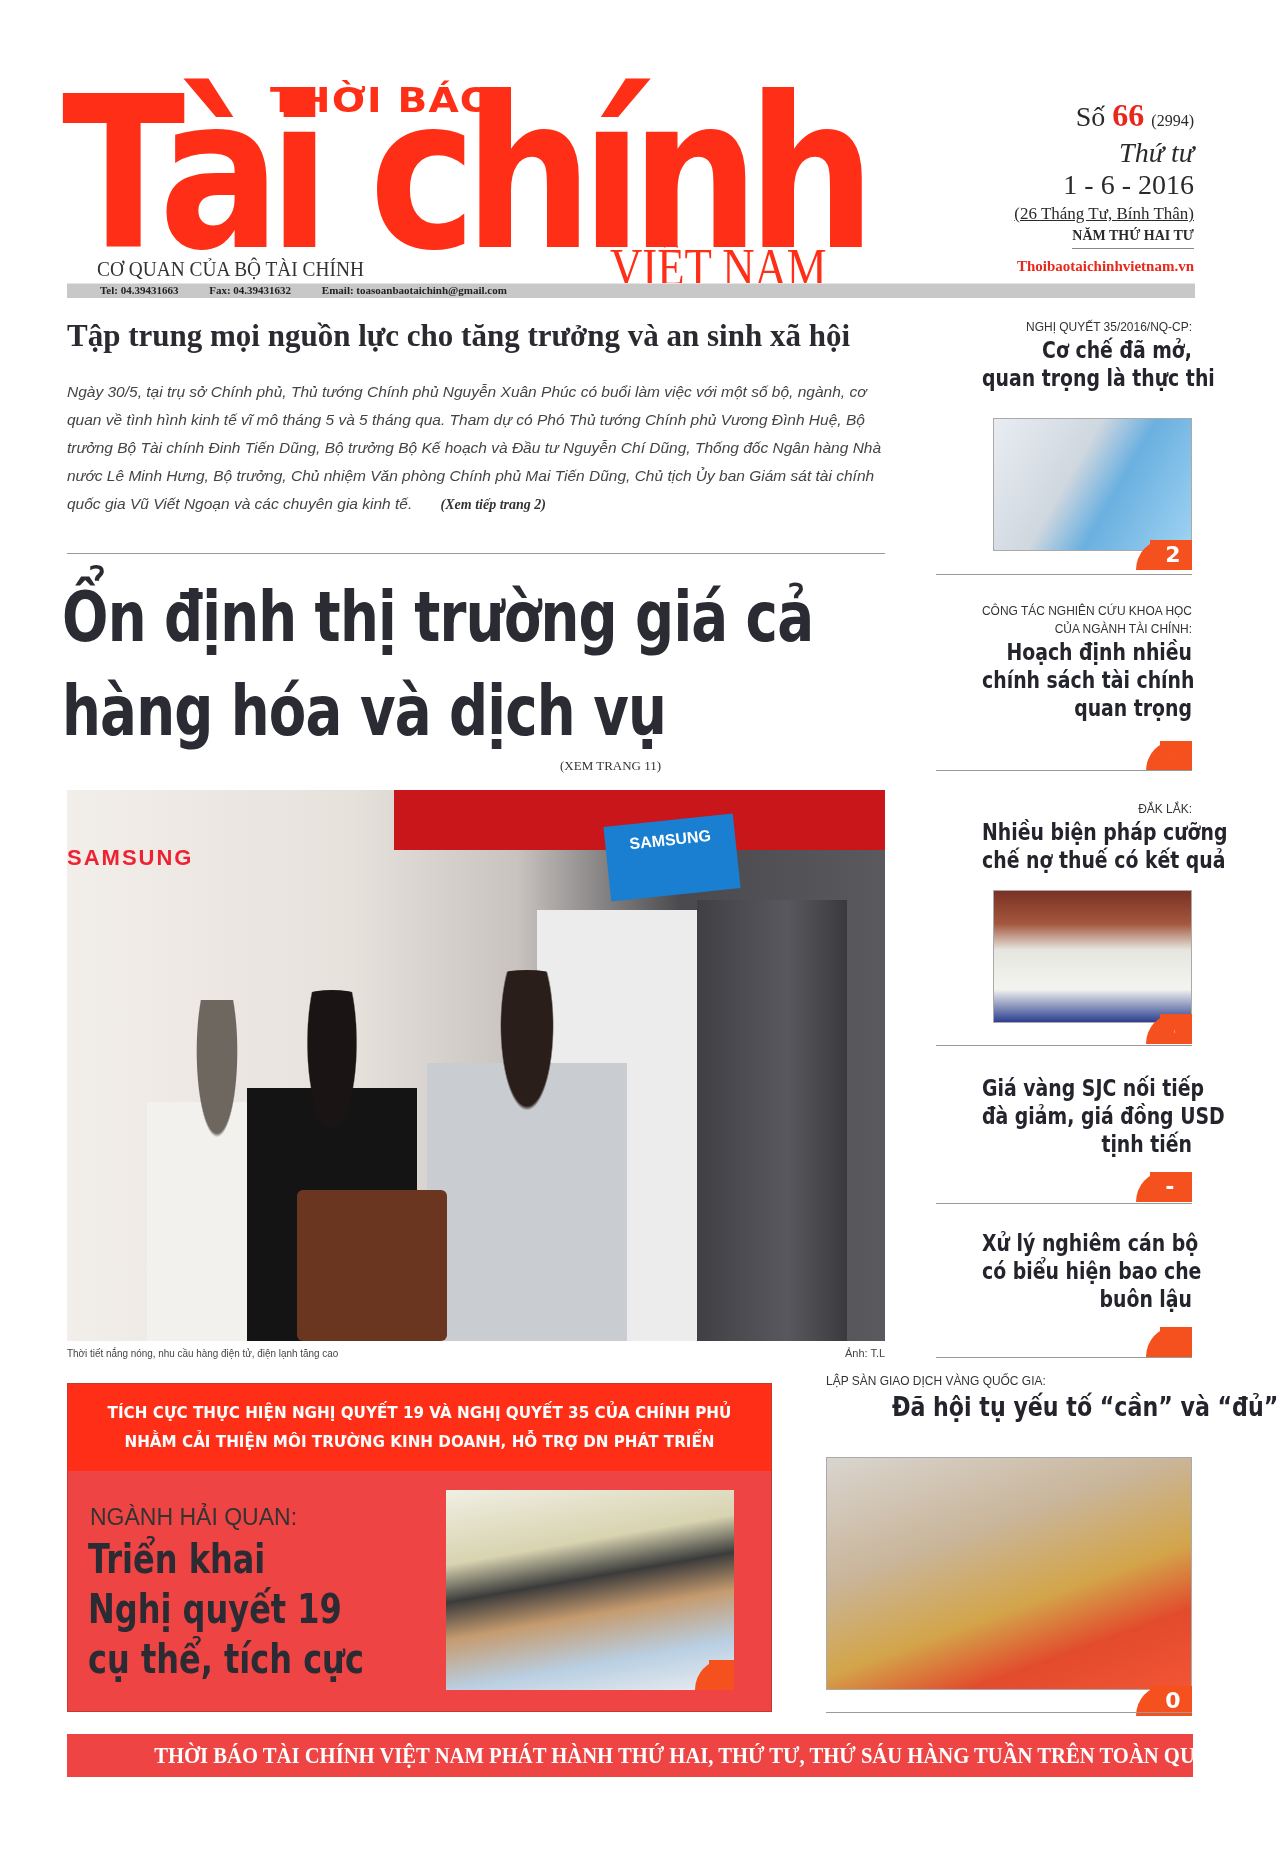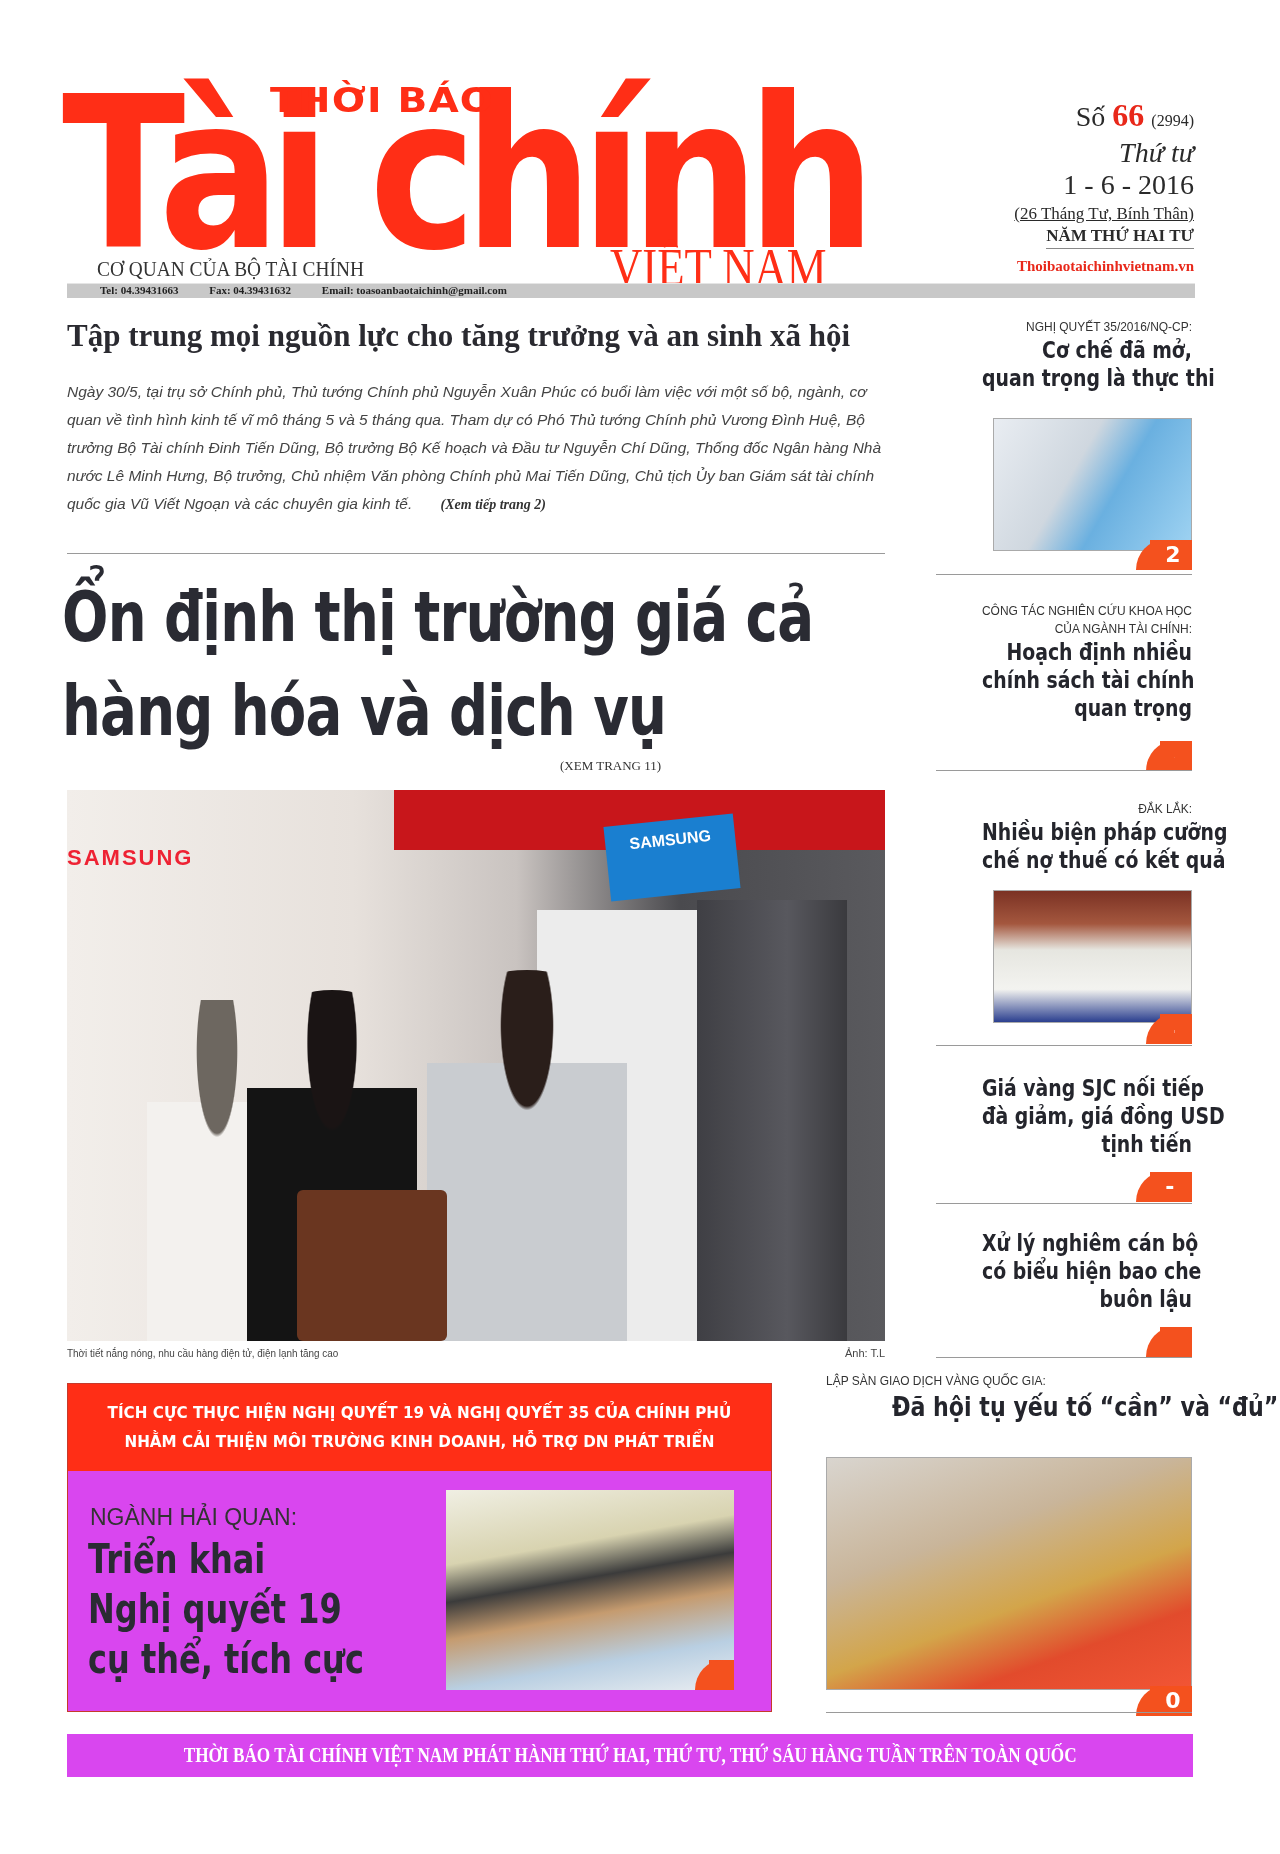--- a/index.html
+++ b/index.html
@@ -16,21 +16,21 @@
     .mast-contact { left: 100px; top: 284px; font-family: "Liberation Serif", serif; font-weight: bold; font-size: 11px; color: #222; white-space: nowrap; }
     .mast-contact span { margin-right: 28px; }
 
     .issue { right: 86px; top: 98px; text-align: right; font-family: "Liberation Serif", serif; color: #2a2a2a; }
     .issue .l1 { font-size: 28px; line-height: 34px; }
     .issue .l1 .num { color: #e8281a; font-weight: bold; font-size: 32px; }
     .issue .l1 .old { font-size: 16px; }
     .issue .l2 { font-size: 28px; line-height: 30px; font-style: italic; }
     .issue .l3 { font-size: 28px; line-height: 34px; }
     .issue .l4 { font-size: 17px; line-height: 24px; text-decoration: underline; }
-    .issue .l5 { font-size: 17px; font-weight: bold; line-height: 20px; border-bottom: 1px solid #888; padding-bottom: 2px; display: inline-block; }
+    .issue .l5 { font-size: 14px; font-weight: bold; line-height: 20px; border-bottom: 1px solid #888; padding-bottom: 2px; display: inline-block; }
     .issue .l6 { font-size: 15px; font-weight: bold; color: #e8281a; line-height: 26px; margin-top: 4px; }
 
     
     .lead-title { left: 67px; top: 318px; font-family: "Liberation Serif", serif; font-weight: bold; font-size: 31px; color: #2a2a30; white-space: nowrap; }
     .lead-body { left: 67px; top: 378px; width: 820px; font-family: "Liberation Sans", sans-serif; font-style: italic; font-size: 15.5px; line-height: 28px; color: #444; }
     .lead-body .more { font-family: "Liberation Serif", serif; font-weight: bold; font-size: 14px; margin-left: 24px; color: #333; }
     .rule-lead { left: 67px; top: 553px; width: 818px; height: 1px; background: #9a9a9a; }
 
     .big-head { left: 62px; top: 570px; font-family: "DejaVu Sans", sans-serif; font-weight: 900; font-size: 70px; line-height: 94px; color: #2a2b33; transform: scaleX(0.78); transform-origin: left top; white-space: nowrap; letter-spacing: -1px; }
     .xem11 { left: 560px; top: 758px; font-family: "Liberation Serif", serif; font-weight: normal; font-size: 13px; color: #333; }
@@ -59,29 +59,29 @@
     .thumb { position: absolute; border: 1px solid #aaa; overflow: hidden; }
     .badge { position: absolute; height: 30px; background: #f4511e; color: #fff; font-family: "DejaVu Sans", sans-serif; font-weight: 900; font-size: 22px; line-height: 30px; text-align: left; padding-right: 6px; }
     .badge::before { content: ""; position: absolute; left: -14px; top: 0; width: 28px; height: 30px; background: #f4511e; border-radius: 100% 0 0 0 / 100% 0 0 0; }
     .rsep { position: absolute; left: 936px; width: 256px; height: 1px; background: #9a9a9a; }
 
     .t1 { left: 993px; top: 418px; width: 199px; height: 133px; background: linear-gradient(120deg, #e9edf2 0%, #cfd7df 40%, #6ab0e0 60%, #9fd3f2 100%); }
     .t2 { left: 993px; top: 890px; width: 199px; height: 133px; background: linear-gradient(180deg, #7b3224 0%, #a4573e 25%, #e6e6e0 45%, #f3f3f0 75%, #2b3f8f 100%); }
     .t3 { left: 826px; top: 1457px; width: 366px; height: 233px; background: linear-gradient(160deg, #d9d5cf 0%, #c9b59a 35%, #d3a54a 60%, #e24b2c 78%, #f25535 100%); }
 
     
-    .box { left: 67px; top: 1383px; width: 705px; height: 329px; border: 1px solid #c63a2c; background: #d946ef; }
+    .box { left: 67px; top: 1383px; width: 705px; height: 329px; border: 1px solid #c63a2c; background: #ef4444; }
     .box-head { position: absolute; left: 0; top: 0; width: 703px; height: 87px; background: #ff2e16; color: #fff; text-align: center; font-family: "DejaVu Sans", sans-serif; font-weight: bold; font-size: 16.5px; line-height: 29px; padding-top: 14px; transform-origin: center top; }
     .box-head div { transform: scaleX(0.92); }
     .box-kicker { position: absolute; left: 22px; top: 120px; font-family: "Liberation Sans", sans-serif; font-size: 23px; color: #333; }
     .box-title { position: absolute; left: 20px; top: 150px; font-family: "DejaVu Sans", sans-serif; font-weight: 900; font-size: 40px; line-height: 50px; color: #2a2b33; transform: scaleX(0.8); transform-origin: left top; white-space: nowrap; }
     .box-img { position: absolute; left: 378px; top: 106px; width: 288px; height: 200px; background: linear-gradient(170deg, #f0efe3 0%, #d8d3b0 30%, #3b3b3b 45%, #c59b6f 60%, #b9cfe2 80%, #e9edf1 100%); }
 
     
-    .footer { left: 67px; top: 1734px; width: 1126px; height: 43px; background: #d946ef; color: #fff; text-align: center; font-family: "Liberation Serif", serif; font-weight: bold; font-size: 20px; line-height: 43px; white-space: nowrap; }
+    .footer { left: 67px; top: 1734px; width: 1126px; height: 43px; background: #ef4444; color: #fff; text-align: center; font-family: "Liberation Serif", serif; font-weight: bold; font-size: 24px; line-height: 43px; white-space: nowrap; }
     .footer span { display: inline-block; transform: scaleX(0.86); }
   </style>
 </head>
 <body>
 
 <div class="abs mast-taichinh">Tài chính</div>
 <div class="abs mast-thoibao">THỜI BÁO</div>
 <div class="abs mast-coquan">CƠ QUAN CỦA BỘ TÀI CHÍNH</div>
 <div class="abs mast-vietnam">VIỆT NAM</div>
 <div class="abs mast-bar"></div>

